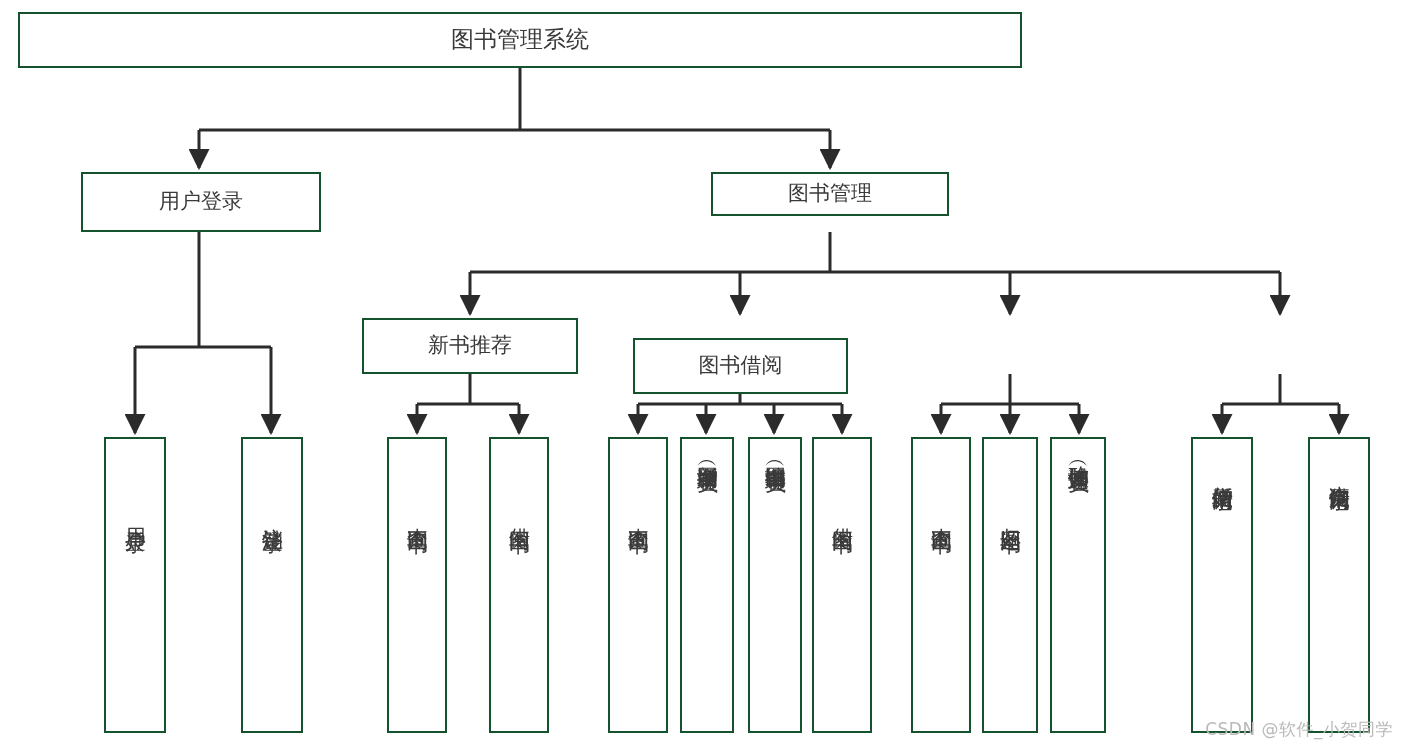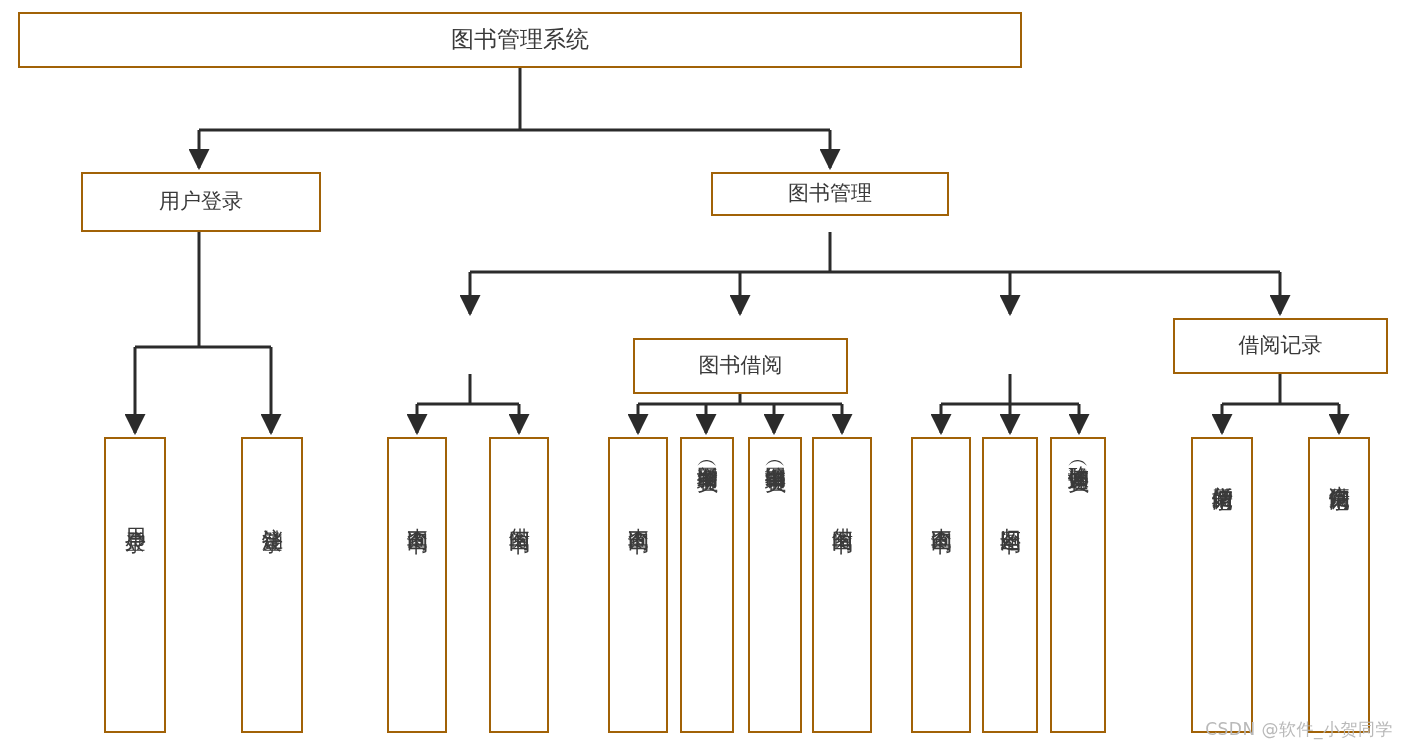--- a/index.html
+++ b/index.html
@@ -22,21 +22,21 @@
     position: absolute;
     left: 0;
     top: 0;
     width: 1405px;
     height: 747px;
     pointer-events: none;
   }
   .node {
     position: absolute;
     box-sizing: border-box;
-    border: 2px solid #a16207;
+    border: 2px solid #14532d;
     background: #ffffff;
     display: flex;
     align-items: center;
     justify-content: center;
     color: #3a3a3a;
   }
   .node .label {
     display: block;
     text-align: center;
     line-height: 1.12;
@@ -138,29 +138,29 @@
   </div>
 
   <div class="node node-l2" style="left:81px; top:172px; width:240px; height:60px;">
     <span class="label">用户登录</span>
   </div>
 
   <div class="node node-l2" style="left:711px; top:172px; width:238px; height:44px;">
     <span class="label">图书管理</span>
   </div>
 
+  <div class="node node-l3" style="left:362px; top:318px; width:216px; height:56px;">
+    <span class="label">新书推荐</span>
+  </div>
 
   <div class="node node-l3" style="left:633px; top:318px; width:215px; height:56px;margin-top:20px;">
     <span class="label">图书借阅</span>
   </div>
 
 
-  <div class="node node-l3" style="left:1173px; top:318px; width:215px; height:56px;">
-    <span class="label">借阅记录</span>
-  </div>
 
   <div class="node node-leaf" style="left:104px; top:437px; width:62px; height:296px; padding-top:72px;">
     <span class="label">用户登录</span>
   </div>
 
   <div class="node node-leaf" style="left:241px; top:437px; width:62px; height:296px; padding-top:72px;">
     <span class="label">注销登录</span>
   </div>
 
   <div class="node node-leaf" style="left:387px; top:437px; width:60px; height:296px; padding-top:72px;">

